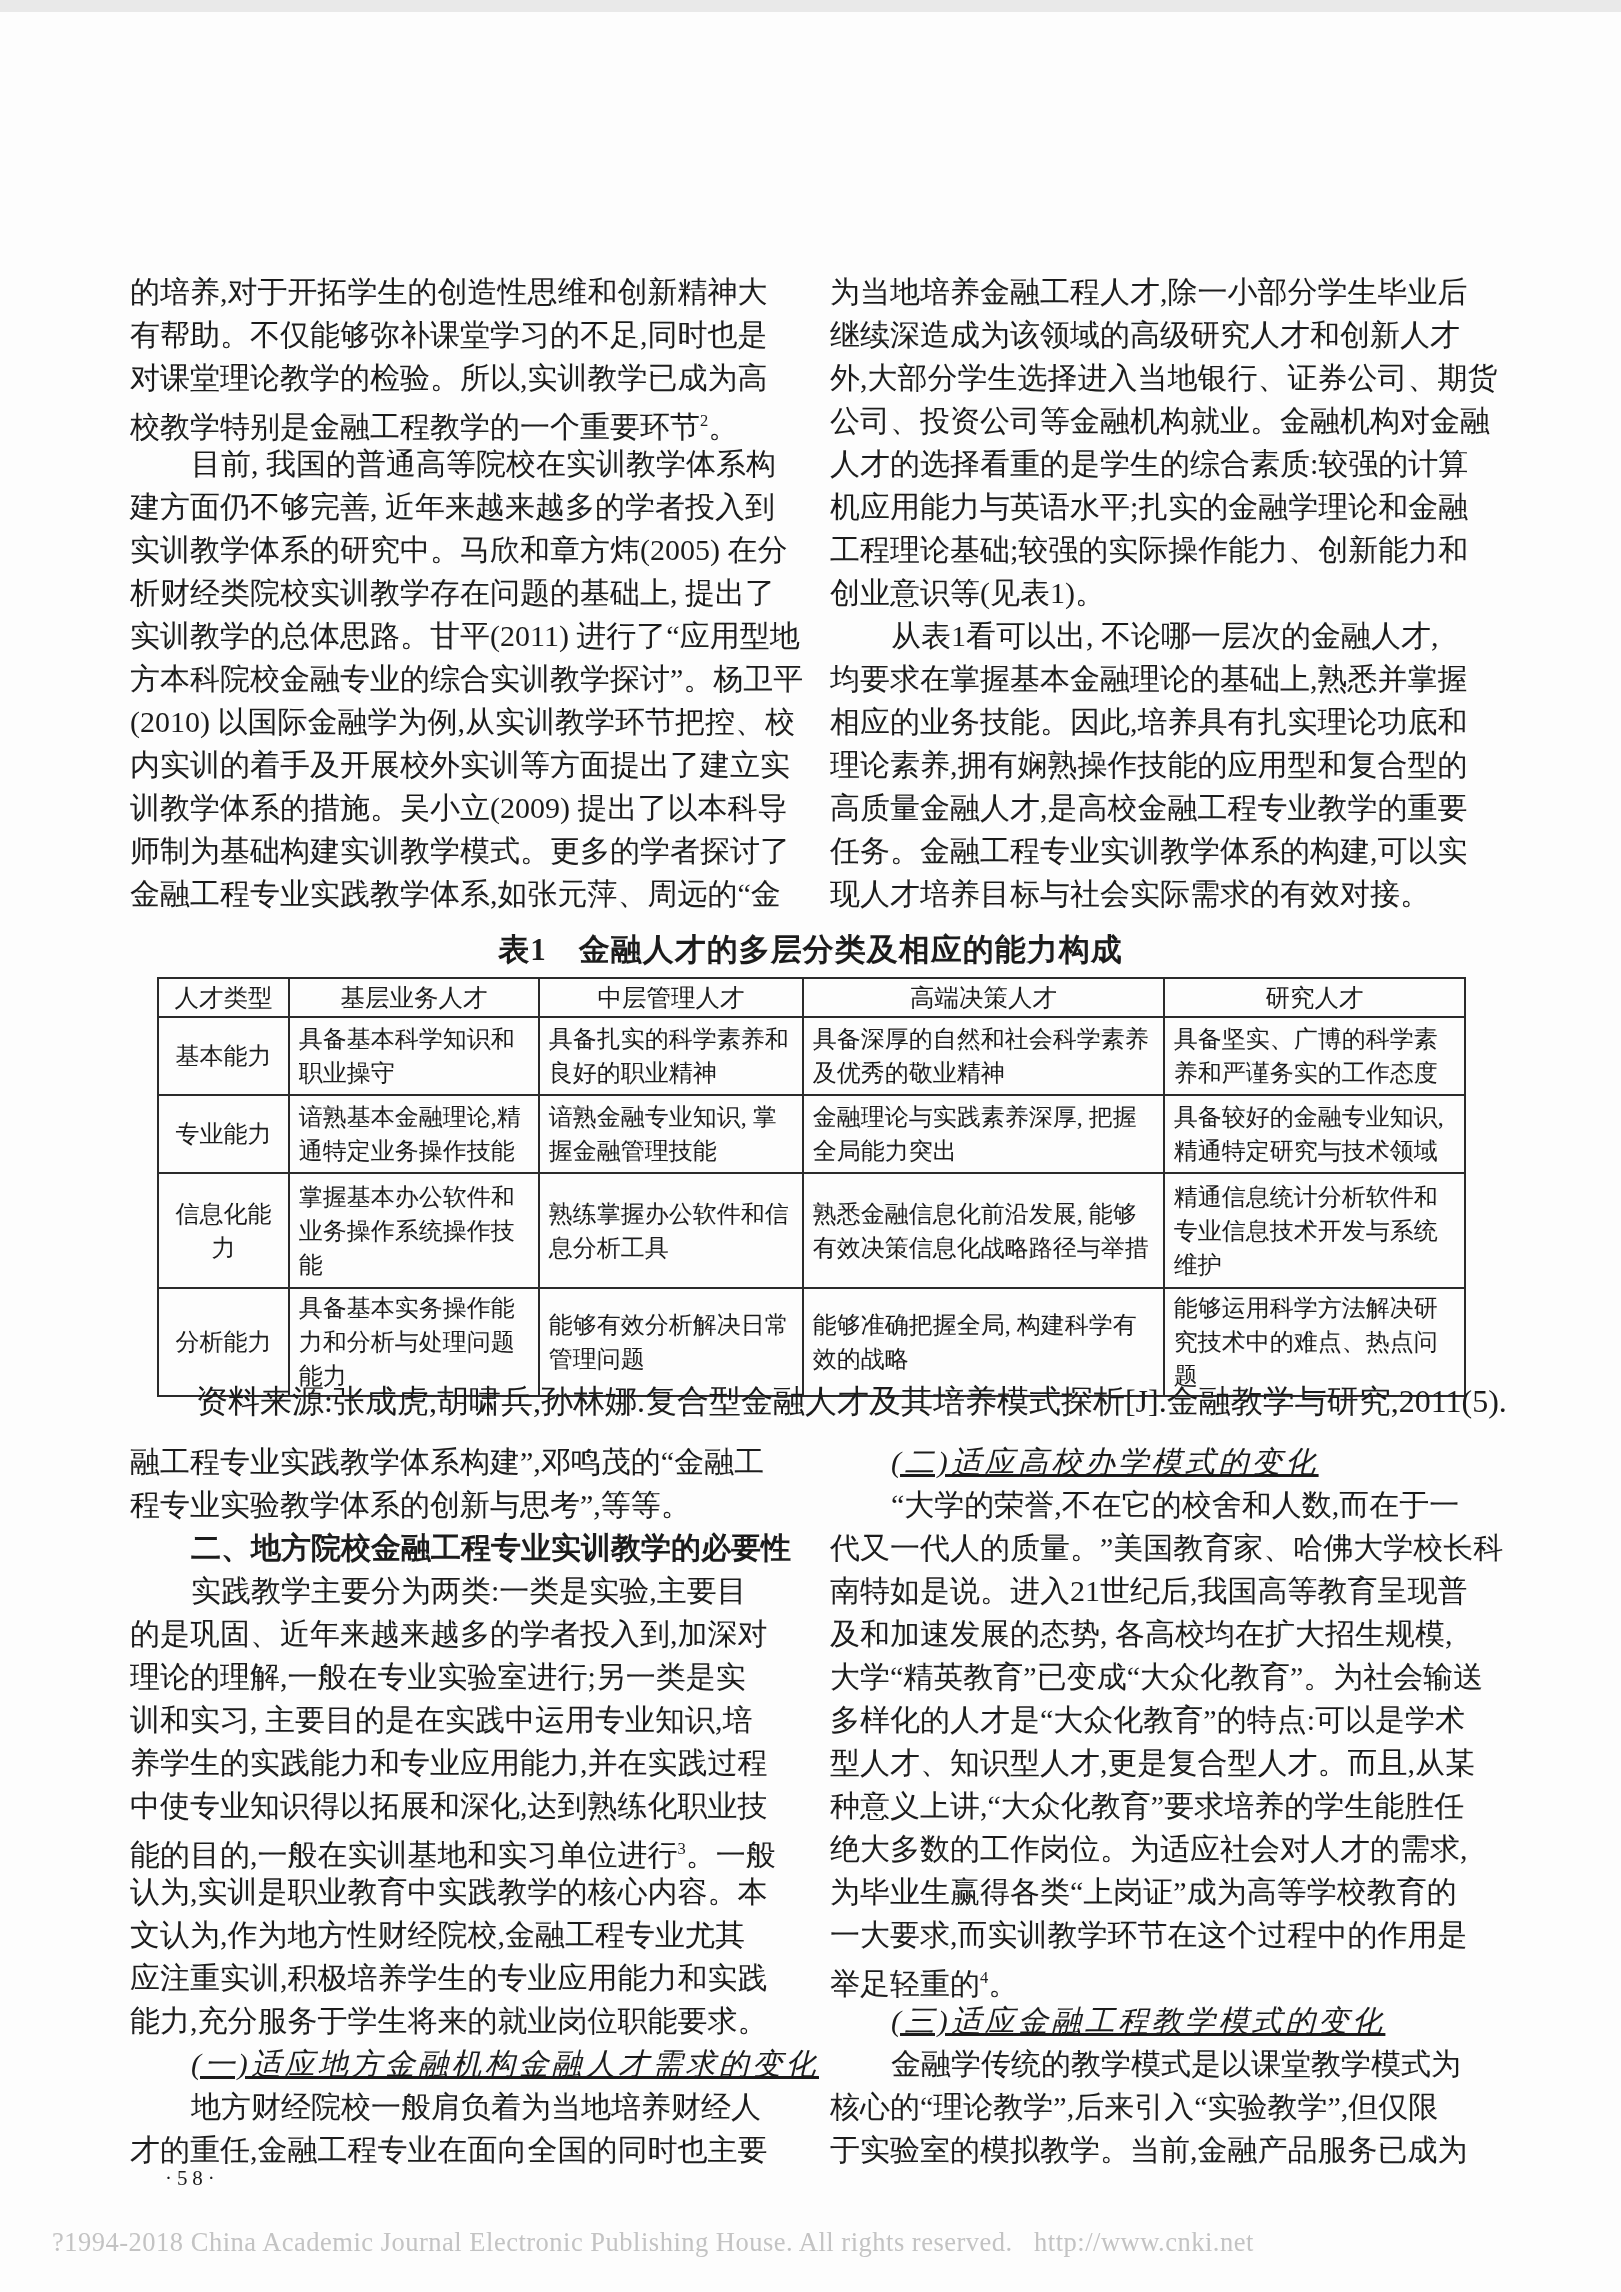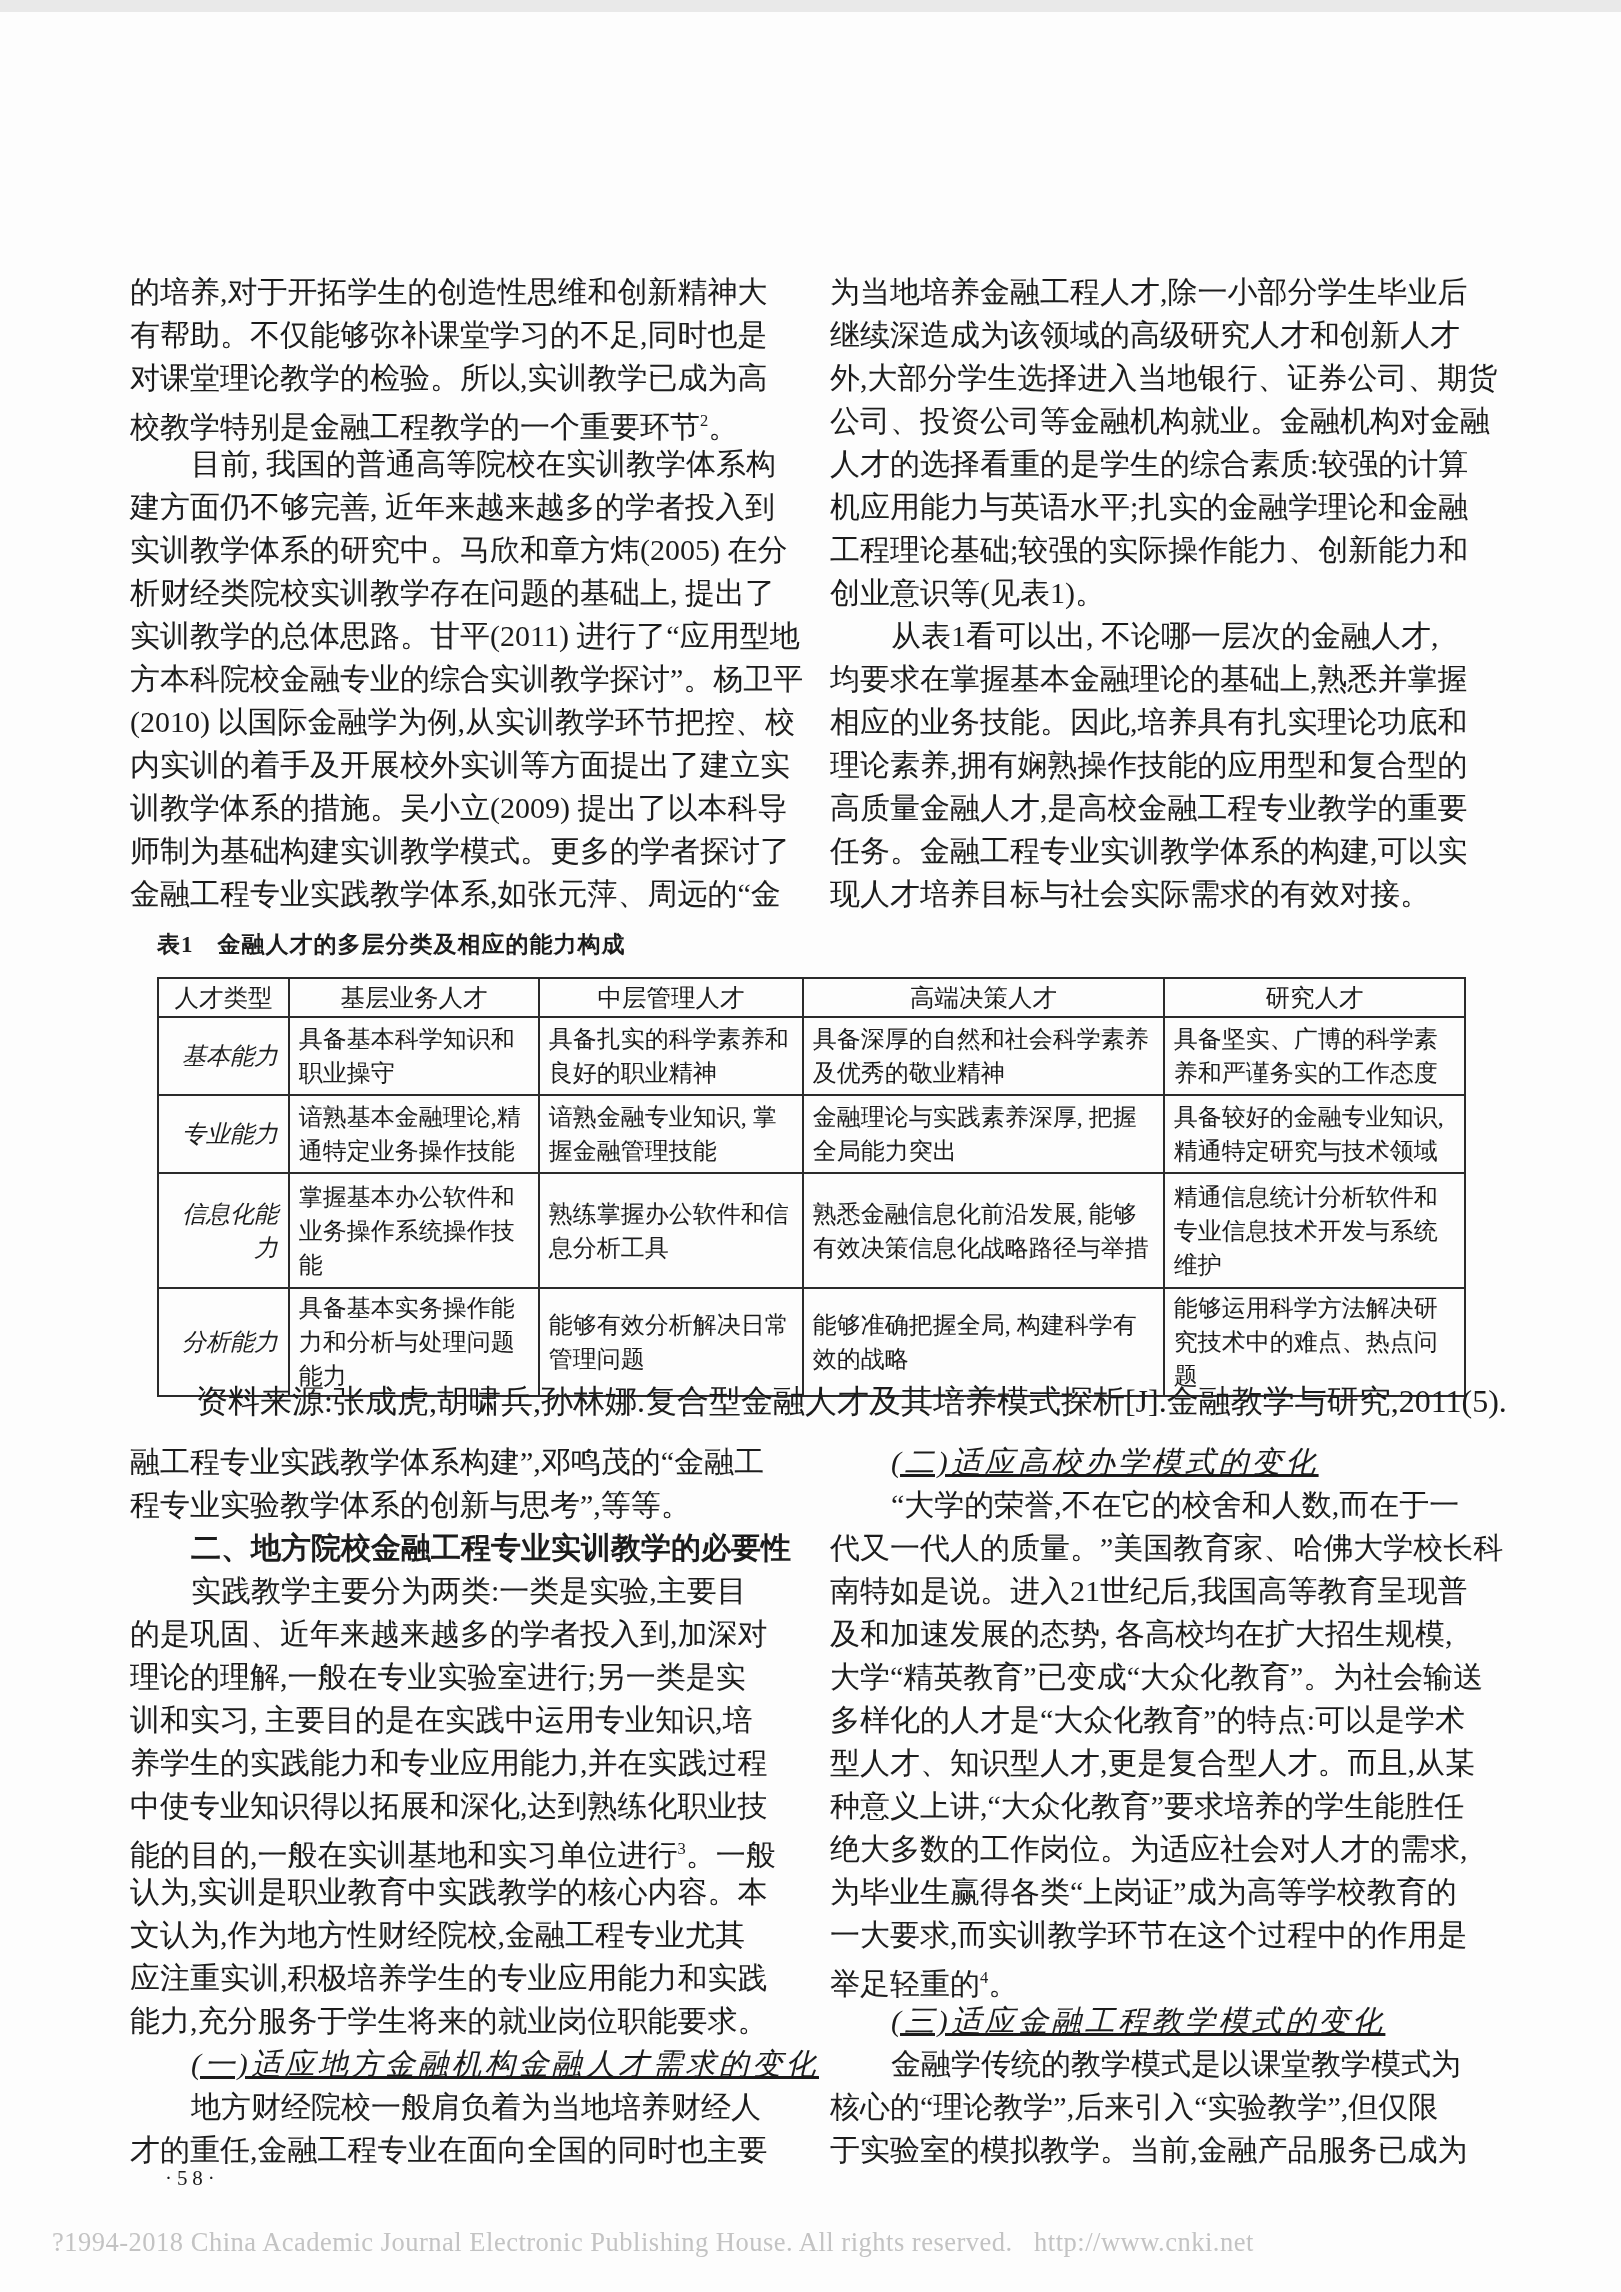--- a/index.html
+++ b/index.html
@@ -10,35 +10,35 @@
     overflow:hidden;
   }
   .lines{position:absolute;}
   .ln{height:43px;line-height:43px;font-size:30px;white-space:nowrap;}
   .ln.i{text-indent:61px;}
   .ln.hb{font-weight:bold;text-indent:61px;}
   .ln.hk{font-style:italic;text-indent:61px;letter-spacing:3.4px;text-decoration:underline;}
   sup{font-size:55%;vertical-align:super;letter-spacing:0;}
   .tbl-caption{
     position:absolute;left:157px;top:917px;width:1307px;
-    text-align:left;font-size:23px;font-weight:bold;letter-spacing:1px;
+    text-align:center;font-size:31px;font-weight:bold;letter-spacing:1px;
   }
   table.talent-table{
     position:absolute;left:157px;top:965px;width:1307px;
     border-collapse:collapse;table-layout:fixed;
     font-size:24px;
   }
   table.talent-table th,table.talent-table td{
     border:solid #2b2b2b;border-width:2.9px 2px;
     vertical-align:middle;line-height:34px;
     font-weight:normal;
   }
   table.talent-table th{height:37px;text-align:center;font-size:24.5px;padding:0;}
   table.talent-table td{padding:2px 3.9px 2px 8.8px;text-align:left;}
-  table.talent-table td.lab{text-align:right;padding:2px 10px;font-style:italic;}
+  table.talent-table td.lab{text-align:center;padding:2px 10px;}
   table.talent-table tbody tr:nth-of-type(1){height:78px;}
   table.talent-table tbody tr:nth-of-type(2){height:78px;}
   table.talent-table tbody tr:nth-of-type(3){height:115px;}
   table.talent-table tbody tr:nth-of-type(4){height:76px;}
   .tbl-source{
     position:absolute;left:196px;top:1374px;width:1274px;
     font-size:32px;line-height:31px;white-space:nowrap;
   }
   .page-number{
     position:absolute;left:165px;top:2154px;

